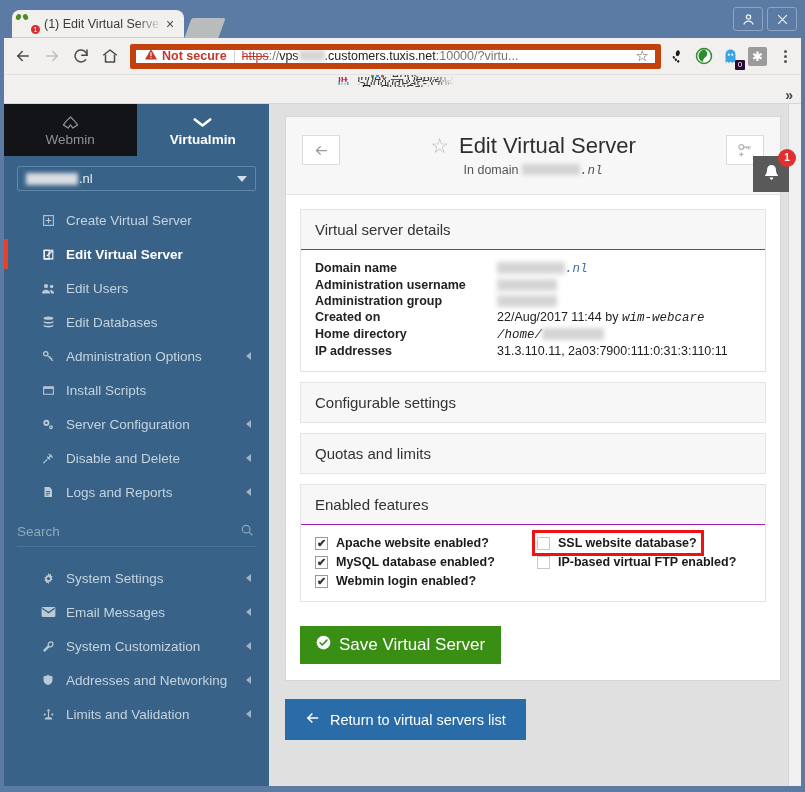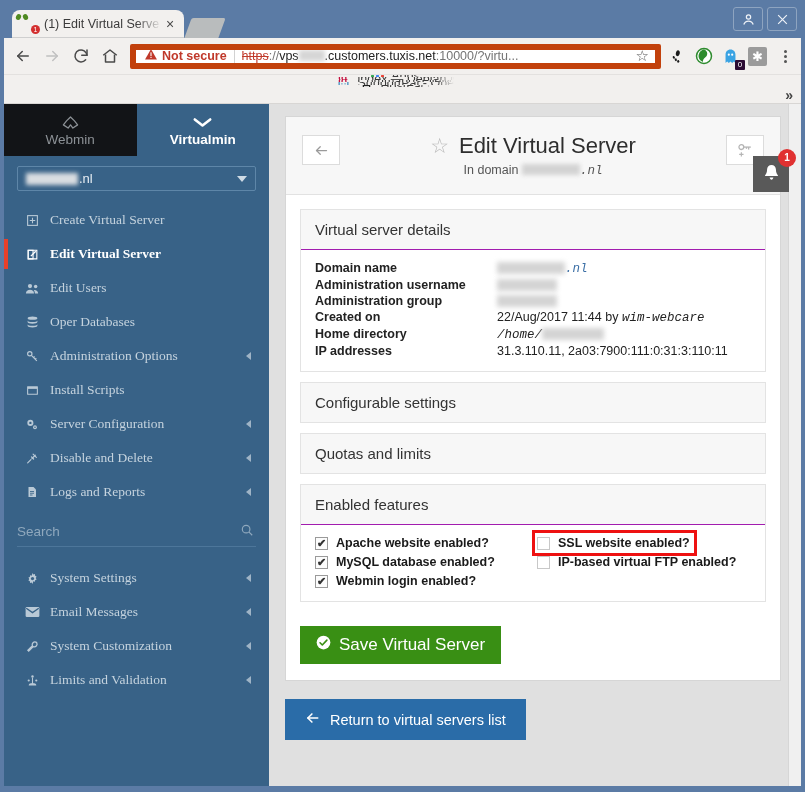--- a/index.html
+++ b/index.html
@@ -244,26 +244,25 @@
     position: absolute; right: 8px;
     width: 0; height: 0;
     border-left: 5px solid transparent;
     border-right: 5px solid transparent;
     border-top: 6px solid #cfdbe5;
   }
   .sb-list { padding-top: 6px; }
   .sb-item {
     display: flex; align-items: center;
     height: 34px;
-    padding-left: 18px;
+    padding-left: 34px;
     color: #c5d3de;
     font-size: 13.5px;
     position: relative;
     cursor: pointer;
-    font-family: Liberation Serif, serif;
   }
   .sb-item.active { color: #ffffff; font-weight: bold; }
   .sb-item.active::before {
     content: ""; position: absolute; left: 0; top: 2px; bottom: 2px;
     width: 4px; background: #e8402a;
   }
   .sb-item .ic {
     width: 20px; flex: 0 0 20px; margin-right: 8px;
     display: flex; align-items: center; justify-content: center;
     color: #b9c9d6; font-size: 12.5px;
@@ -673,21 +672,21 @@
           <span>Edit Users</span>
         </div>
         <div class="sb-item">
           <span class="ic">
             <svg width="13" height="14" viewBox="0 0 24 24" fill="currentColor">
                 <ellipse cx="12" cy="5" rx="9" ry="3"></ellipse>
                 <path d="M3 9c0 1.7 4 3 9 3s9-1.3 9-3v3c0 1.7-4 3-9 3s-9-1.3-9-3z"></path>
                 <path d="M3 16c0 1.7 4 3 9 3s9-1.3 9-3v3c0 1.7-4 3-9 3s-9-1.3-9-3z"></path>
               </svg>
           </span>
-          <span>Oper Databases</span>
+          <span>Edit Databases</span>
         </div>
         <div class="sb-item">
           <span class="ic">
             <svg width="13" height="13" viewBox="0 0 24 24" fill="none" stroke="currentColor" stroke-width="2.2">
                 <circle cx="7" cy="7" r="4"></circle>
                 <path d="M10 10l10 10M17 17l2-2M14 14l2-2"></path>
               </svg>
           </span>
           <span>Administration Options</span>
           <span class="sb-arrow"></span>
@@ -769,20 +768,29 @@
           <span>Email Messages</span>
           <span class="sb-arrow"></span>
         </div>
         <div class="sb-item">
           <span class="ic">
             <svg width="13" height="13" viewBox="0 0 24 24" fill="none" stroke="currentColor" stroke-width="2.4" stroke-linecap="round">
                 <path d="M20 5.5a5 5 0 0 1-6.6 6.6L5 20.5 3.5 19l8.4-8.4A5 5 0 0 1 18.5 4z"></path>
               </svg>
           </span>
           <span>System Customization</span>
+          <span class="sb-arrow"></span>
+        </div>
+        <div class="sb-item">
+          <span class="ic">
+            <svg width="12" height="14" viewBox="0 0 24 24" fill="currentColor">
+                <path d="M12 2l9 3v7c0 5.5-4 9-9 10-5-1-9-4.5-9-10V5z"></path>
+              </svg>
+          </span>
+          <span>Addresses and Networking</span>
           <span class="sb-arrow"></span>
         </div>
         <div class="sb-item">
           <span class="ic">
             <svg width="13" height="13" viewBox="0 0 24 24" fill="currentColor">
                 <circle cx="12" cy="4.5" r="2.3"></circle>
                 <path d="M11 7h2v11h-2z"></path>
                 <path d="M5 21c0-3 3.2-4.5 7-4.5S19 18 19 21z"></path>
                 <circle cx="5" cy="12" r="2"></circle>
                 <circle cx="19" cy="12" r="2"></circle>
@@ -874,21 +882,21 @@
           <div class="section">
             <div class="section-head">Enabled features</div>
             <div class="section-body">
               <div class="feat-grid">
                 <div class="feat">
                   <span class="cb">✔</span>
                   <span>Apache website enabled?</span>
                 </div>
                 <div class="feat highlight">
                   <span class="cb unchecked"></span>
-                  <span>SSL website enabled?</span>
+                  <span>SSL website database?</span>
                 </div>
                 <div class="feat">
                   <span class="cb">✔</span>
                   <span>MySQL database enabled?</span>
                 </div>
                 <div class="feat">
                   <span class="cb unchecked"></span>
                   <span>IP-based virtual FTP enabled?</span>
                 </div>
                 <div class="feat">

